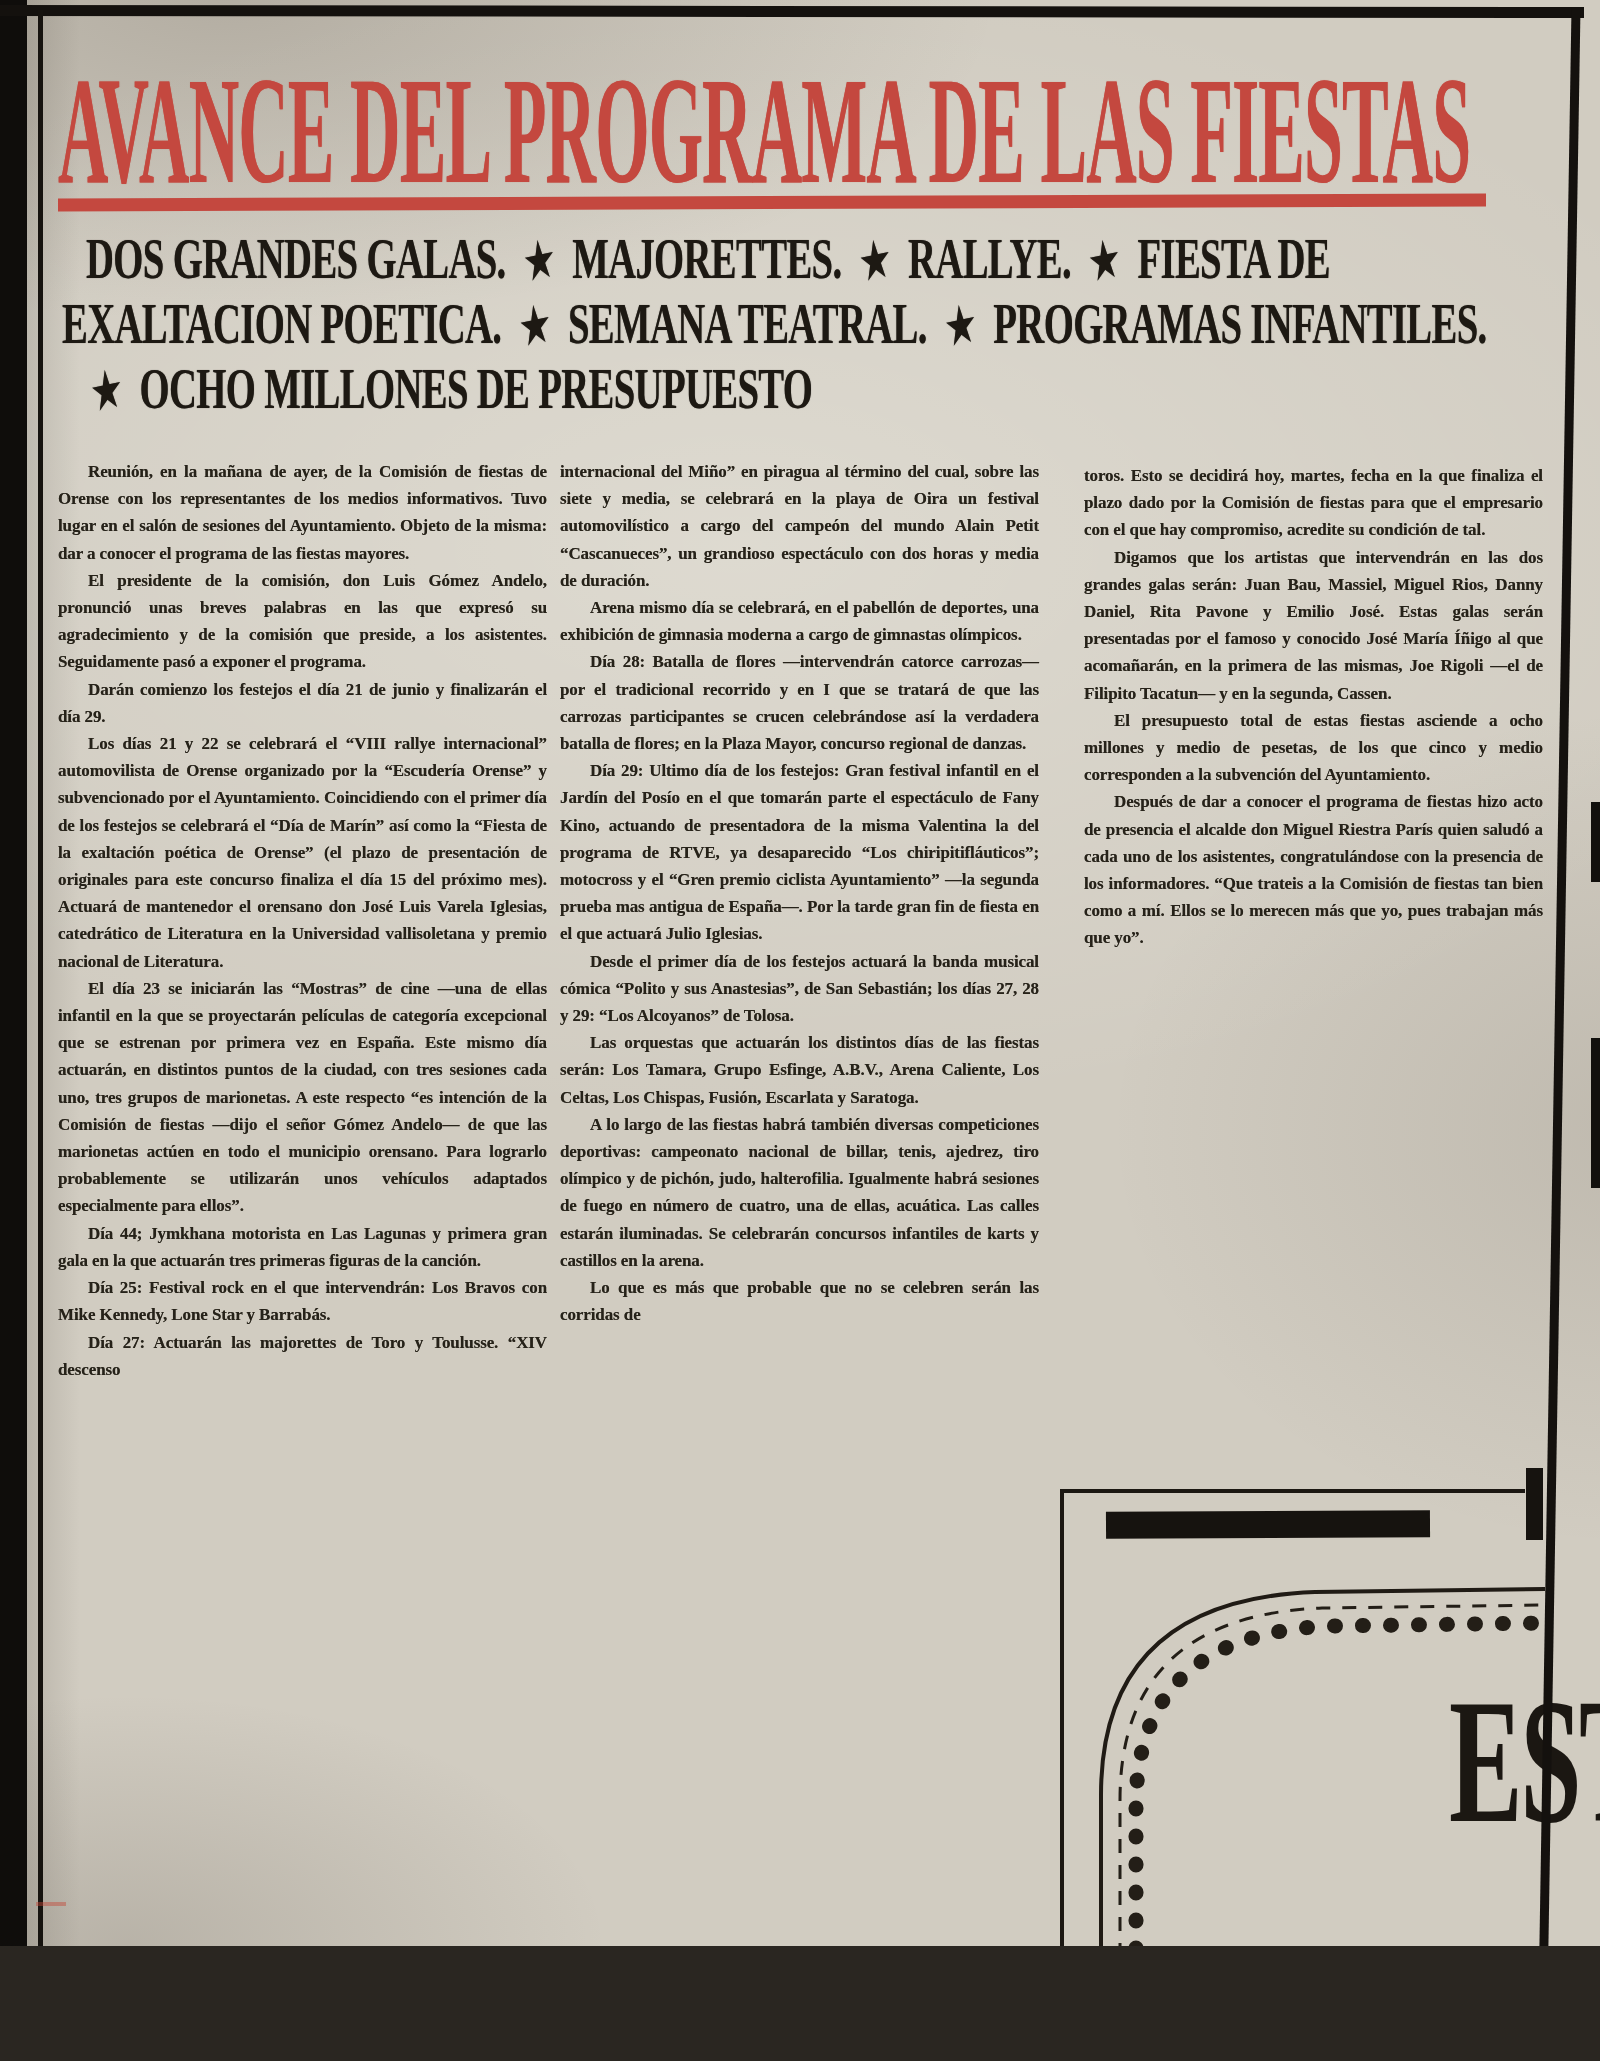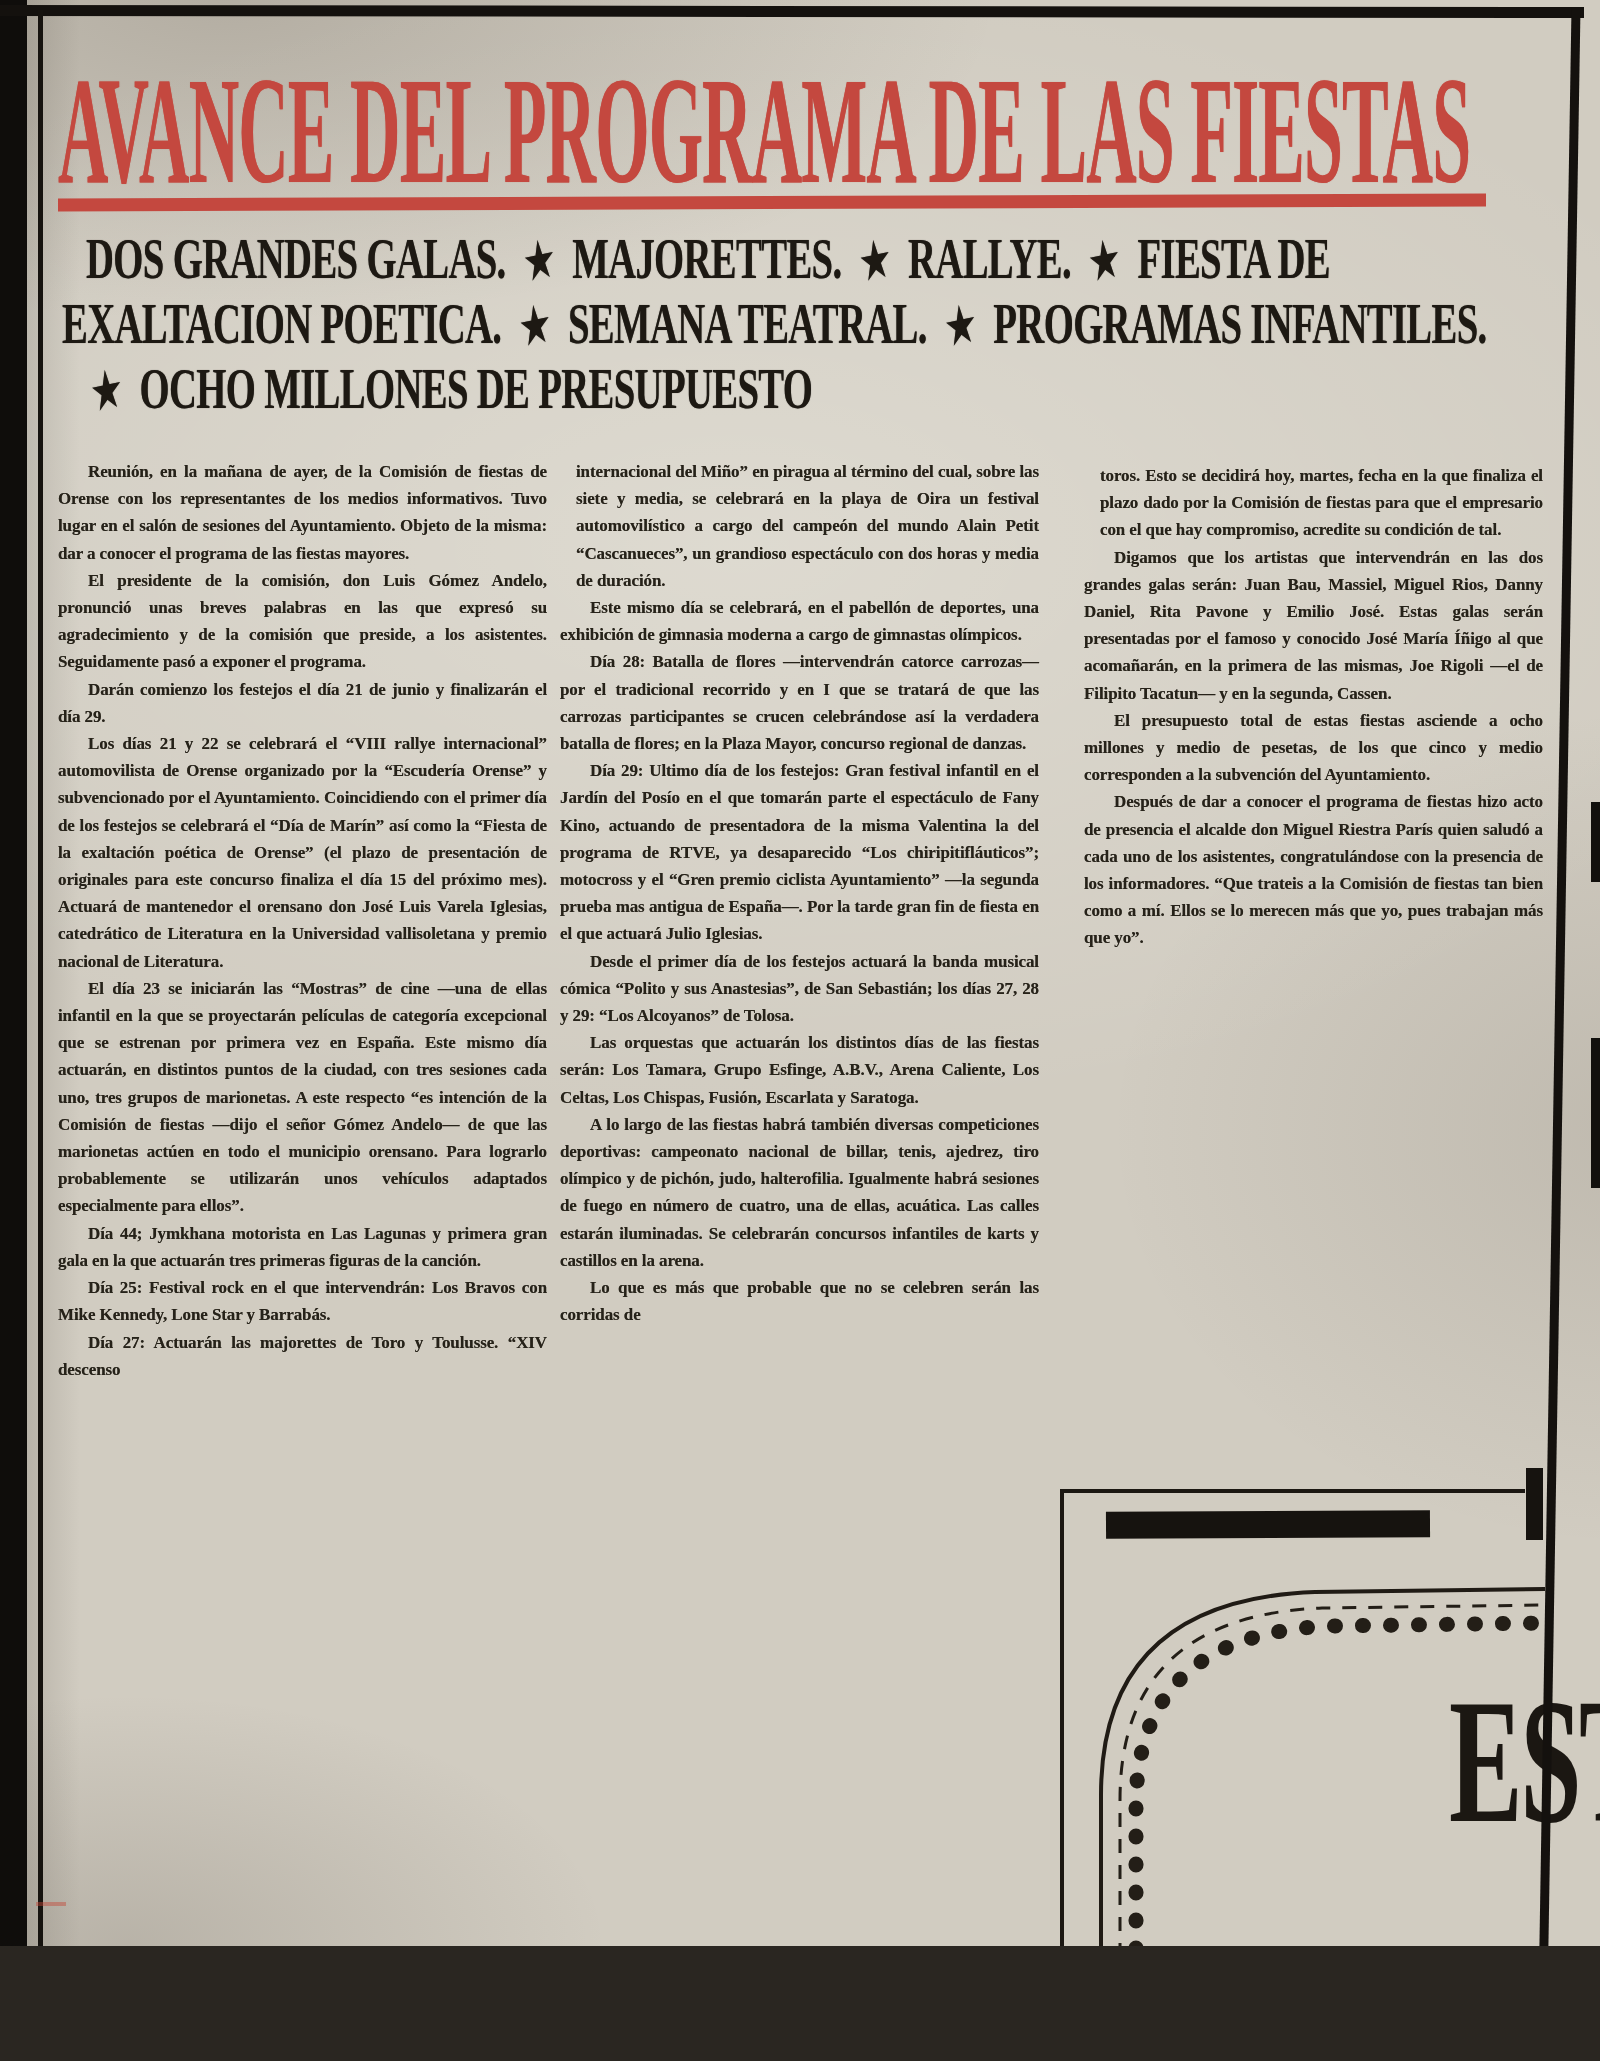--- a/index.html
+++ b/index.html
@@ -49,21 +49,21 @@
   .col {
     position:absolute; top:458px;
     font-weight:700; font-size:17px; line-height:27.2px; letter-spacing:-.1px;
     color:#262219; text-align:justify;
     text-shadow:0 0 .5px rgba(30,25,18,.55);
   }
   .c1 { left:58px;  width:489px; }
   .c2 { left:560px; width:479px; }
   .c3 { left:1084px; width:459px; top:462px; }
   .col p { text-indent:30px; }
-  .col p.cont { text-indent:0;margin-left:16px; }
+  .col p.cont { text-indent:0; }
 
   
   .ad-sep-h  { position:absolute; left:1062px; top:1489px; width:463px; height:4px; background:#1b1712; }
   .ad-sep-v  { position:absolute; left:1060px; top:1489px; width:4px;  height:572px; background:#1b1712; }
   .ad-bar    { position:absolute; left:1106px; top:1511px; width:324px; height:27px; background:#16130f; transform:rotate(-0.3deg); }
   .ad-stub   { position:absolute; left:1526px; top:1468px; width:17px; height:72px; background:#16130f; }
   .ad-est    { position:absolute; left:1449px; top:1672px; color:#1b1712; }
   .ad-est-inner {
     display:inline-block; white-space:nowrap; font-weight:700;
     font-size:178px; line-height:1; letter-spacing:-4px;
@@ -123,21 +123,21 @@
     <p>Darán comienzo los festejos el día 21 de junio y finalizarán el día 29.</p>
     <p>Los días 21 y 22 se celebrará el “VIII rallye internacional” automovilista de Orense organizado por la “Escudería Orense” y subvencionado por el Ayuntamiento. Coincidiendo con el primer día de los festejos se celebrará el “Día de Marín” así como la “Fiesta de la exaltación poética de Orense” (el plazo de presentación de originales para este concurso finaliza el día 15 del próximo mes). Actuará de mantenedor el orensano don José Luis Varela Iglesias, catedrático de Literatura en la Universidad vallisoletana y premio nacional de Literatura.</p>
     <p>El día 23 se iniciarán las “Mostras” de cine —una de ellas infantil en la que se proyectarán películas de categoría excepcional que se estrenan por primera vez en España. Este mismo día actuarán, en distintos puntos de la ciudad, con tres sesiones cada uno, tres grupos de marionetas. A este respecto “es intención de la Comisión de fiestas —dijo el señor Gómez Andelo— de que las marionetas actúen en todo el municipio orensano. Para lograrlo probablemente se utilizarán unos vehículos adaptados especialmente para ellos”.</p>
     <p>Día 44; Jymkhana motorista en Las Lagunas y primera gran gala en la que actuarán tres primeras figuras de la canción.</p>
     <p>Día 25: Festival rock en el que intervendrán: Los Bravos con Mike Kennedy, Lone Star y Barrabás.</p>
     <p>Día 27: Actuarán las majorettes de Toro y Toulusse. “XIV descenso</p>
   </div>
 
   <div class="col c2">
     <p class="cont">internacional del Miño” en piragua al término del cual, sobre las siete y media, se celebrará en la playa de Oira un festival automovilístico a cargo del campeón del mundo Alain Petit “Cascanueces”, un grandioso espectáculo con dos horas y media de duración.</p>
-    <p>Este mismo día se celebrará, en el pabellón de deportes, una exhibición de gimnasia moderna a cargo de gimnastas olímpicos.</p>
+    <p>Arena mismo día se celebrará, en el pabellón de deportes, una exhibición de gimnasia moderna a cargo de gimnastas olímpicos.</p>
     <p>Día 28: Batalla de flores —intervendrán catorce carrozas— por el tradicional recorrido y en I que se tratará de que las carrozas participantes se crucen celebrándose así la verdadera batalla de flores; en la Plaza Mayor, concurso regional de danzas.</p>
     <p>Día 29: Ultimo día de los festejos: Gran festival infantil en el Jardín del Posío en el que tomarán parte el espectáculo de Fany Kino, actuando de presentadora de la misma Valentina la del programa de RTVE, ya desaparecido “Los chiripitifláuticos”; motocross y el “Gren premio ciclista Ayuntamiento” —la segunda prueba mas antigua de España—. Por la tarde gran fin de fiesta en el que actuará Julio Iglesias.</p>
     <p>Desde el primer día de los festejos actuará la banda musical cómica “Polito y sus Anastesias”, de San Sebastián; los días 27, 28 y 29: “Los Alcoyanos” de Tolosa.</p>
     <p>Las orquestas que actuarán los distintos días de las fiestas serán: Los Tamara, Grupo Esfinge, A.B.V., Arena Caliente, Los Celtas, Los Chispas, Fusión, Escarlata y Saratoga.</p>
     <p>A lo largo de las fiestas habrá también diversas competiciones deportivas: campeonato nacional de billar, tenis, ajedrez, tiro olímpico y de pichón, judo, halterofilia. Igualmente habrá sesiones de fuego en número de cuatro, una de ellas, acuática. Las calles estarán iluminadas. Se celebrarán concursos infantiles de karts y castillos en la arena.</p>
     <p>Lo que es más que probable que no se celebren serán las corridas de</p>
   </div>
 
   <div class="col c3">
     <p class="cont">toros. Esto se decidirá hoy, martes, fecha en la que finaliza el plazo dado por la Comisión de fiestas para que el empresario con el que hay compromiso, acredite su condición de tal.</p>

